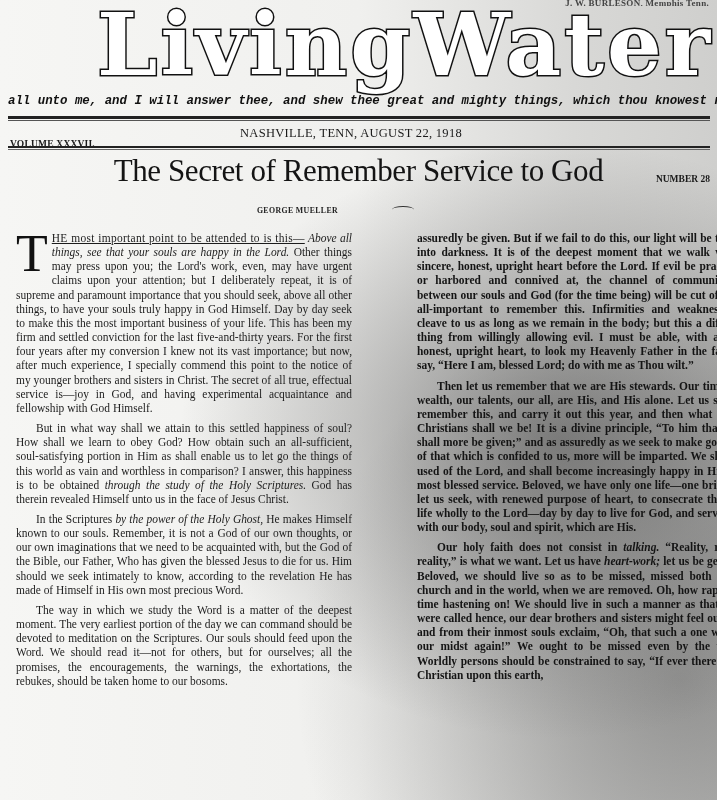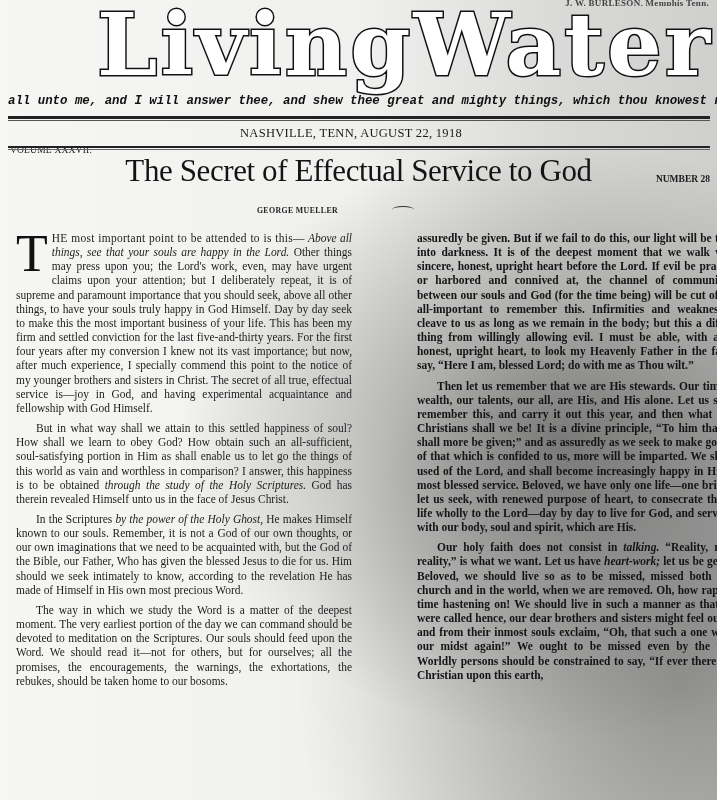--- a/index.html
+++ b/index.html
@@ -41,21 +41,21 @@
   }
   .rule { position: absolute; left: 8px; width: 702px; background: #222; }
   .rule.r1 { top: 116px; height: 3px; }
   .rule.r1b { top: 120px; height: 1px; background: #555; }
   .rule.r2 { top: 146px; height: 2px; }
   .rule.r2b { top: 149px; height: 1px; background: #666; }
   .dateline {
     position: absolute; left: 8px; top: 126px; width: 702px; height: 16px;
     font-family: "Liberation Serif", serif;
   }
-  .dateline .vol { position: absolute; left: 2px; top: 19px; font-size: 9.5px; font-weight: normal; letter-spacing: 0.2px; text-align: center; }
+  .dateline .vol { position: absolute; left: 2px; top: 13px; font-size: 9.5px; font-weight: bold; letter-spacing: 0.2px; text-align: center; }
   .dateline .place { position: absolute; left: 224px; top: 0; font-size: 12.5px; letter-spacing: 0.3px; margin-left: 8px; }
   .dateline .num { position: absolute; right: 0; top: 3px; font-size: 9.5px; font-weight: bold; margin-top: 45px; }
   .headline {
     position: absolute; left: 0; top: 153px; width: 717px; text-align: center;
     font-family: "Liberation Serif", serif; font-size: 31px; letter-spacing: -0.4px;
     color: #141414; white-space: nowrap;
   }
   .byline {
     position: absolute; left: 0; top: 206px; width: 595px; text-align: center;
     font-size: 7.8px; font-weight: bold; letter-spacing: 0.4px; color: #222;
@@ -70,21 +70,21 @@
   }
   .col.left { left: 16px; width: 336px; }
   .col.right { left: 375px; width: 331px; color: #141414; }
   .col p { margin: 0 0 6px 0; text-indent: 20px; }
   .col p.first { text-indent: 0; }
   .col p.cont { text-indent: 0; }
   .dropcap {
     float: left; font-size: 52px; line-height: 44px; margin: 1px 4px 0 0; height: 44px;
     font-family: "Liberation Serif", serif; color: #111;
   }
-  .caps { letter-spacing: 0.3px; }
+  .caps { letter-spacing: 0.3px; text-decoration: underline; }
   em { font-style: italic; }
   .bold-right { font-weight: bold; margin-left: 42px; }
 </style>
 </head>
 <body>
 
 <div class="page">
 
   <div class="publisher-line">J. W. BURLESON, Memphis Tenn.</div>
 
@@ -100,21 +100,21 @@
 
   <div class="dateline">
     <span class="vol">VOLUME XXXVII.</span>
     <span class="place">NASHVILLE, TENN,  AUGUST 22, 1918</span>
     <span class="num">NUMBER 28</span>
   </div>
 
   <div class="rule r2"></div>
   <div class="rule r2b"></div>
 
-  <div class="headline">The Secret of Effectual Service to God</div>
+  <div class="headline">The Secret of Remember Service to God</div>
   <div class="byline">GEORGE MUELLER</div>
   <div class="byline-swash"></div>
 
   <div class="col left">
     <p class="first">
       <span class="dropcap">T</span>
       <span class="caps">HE most important point to be attended to is this—</span>
       <em>Above all things, see that your souls are happy in the Lord.</em>
       <span> Other things may press upon you; the Lord's work, even, may have urgent claims upon your attention; but I deliberately repeat, it is of supreme and paramount importance that you should seek, above all other things, to have your souls truly happy in God Himself. Day by day seek to make this the most important business of your life. This has been my firm and settled conviction for the last five-and-thirty years. For the first four years after my conversion I knew not its vast importance; but now, after much experience, I specially commend this point to the notice of my younger brothers and sisters in Christ. The secret of all true, effectual service is—joy in God, and having experimental acquaintance and fellowship with God Himself.</span>
     </p>

